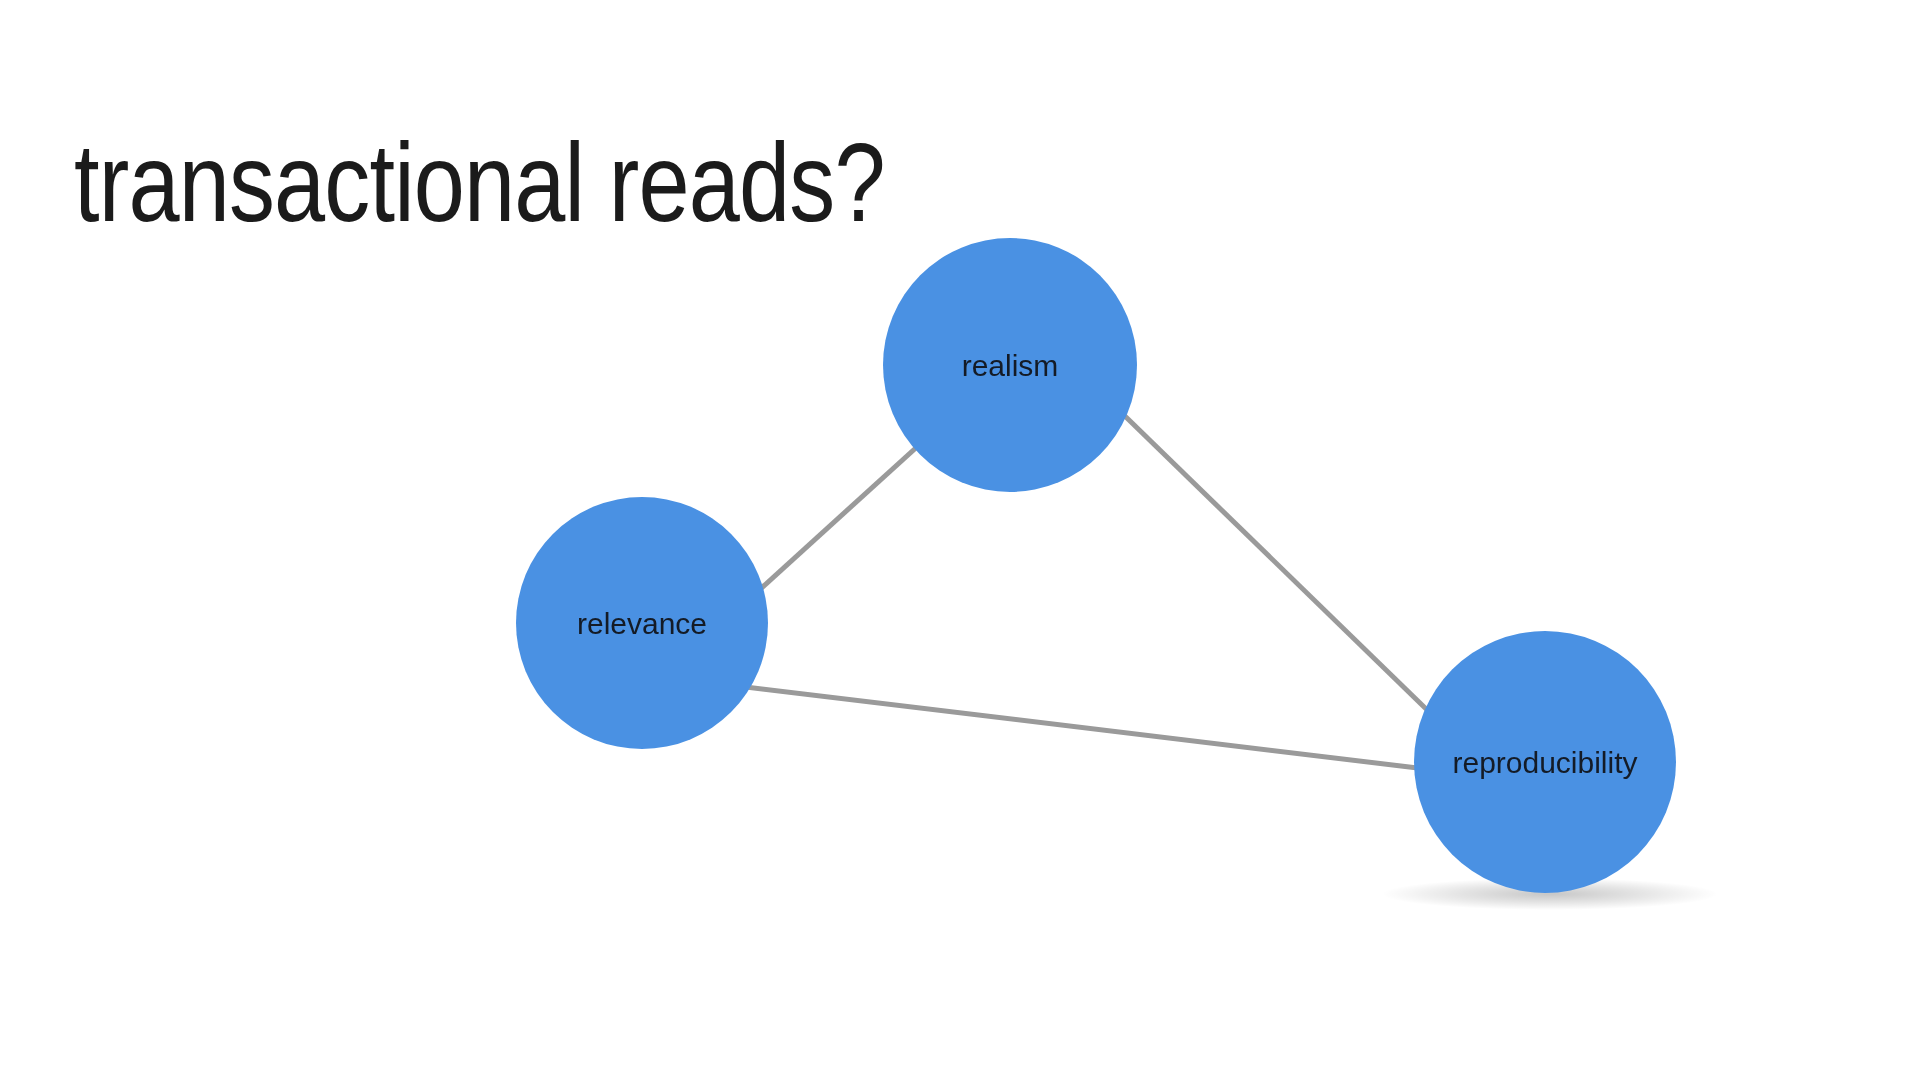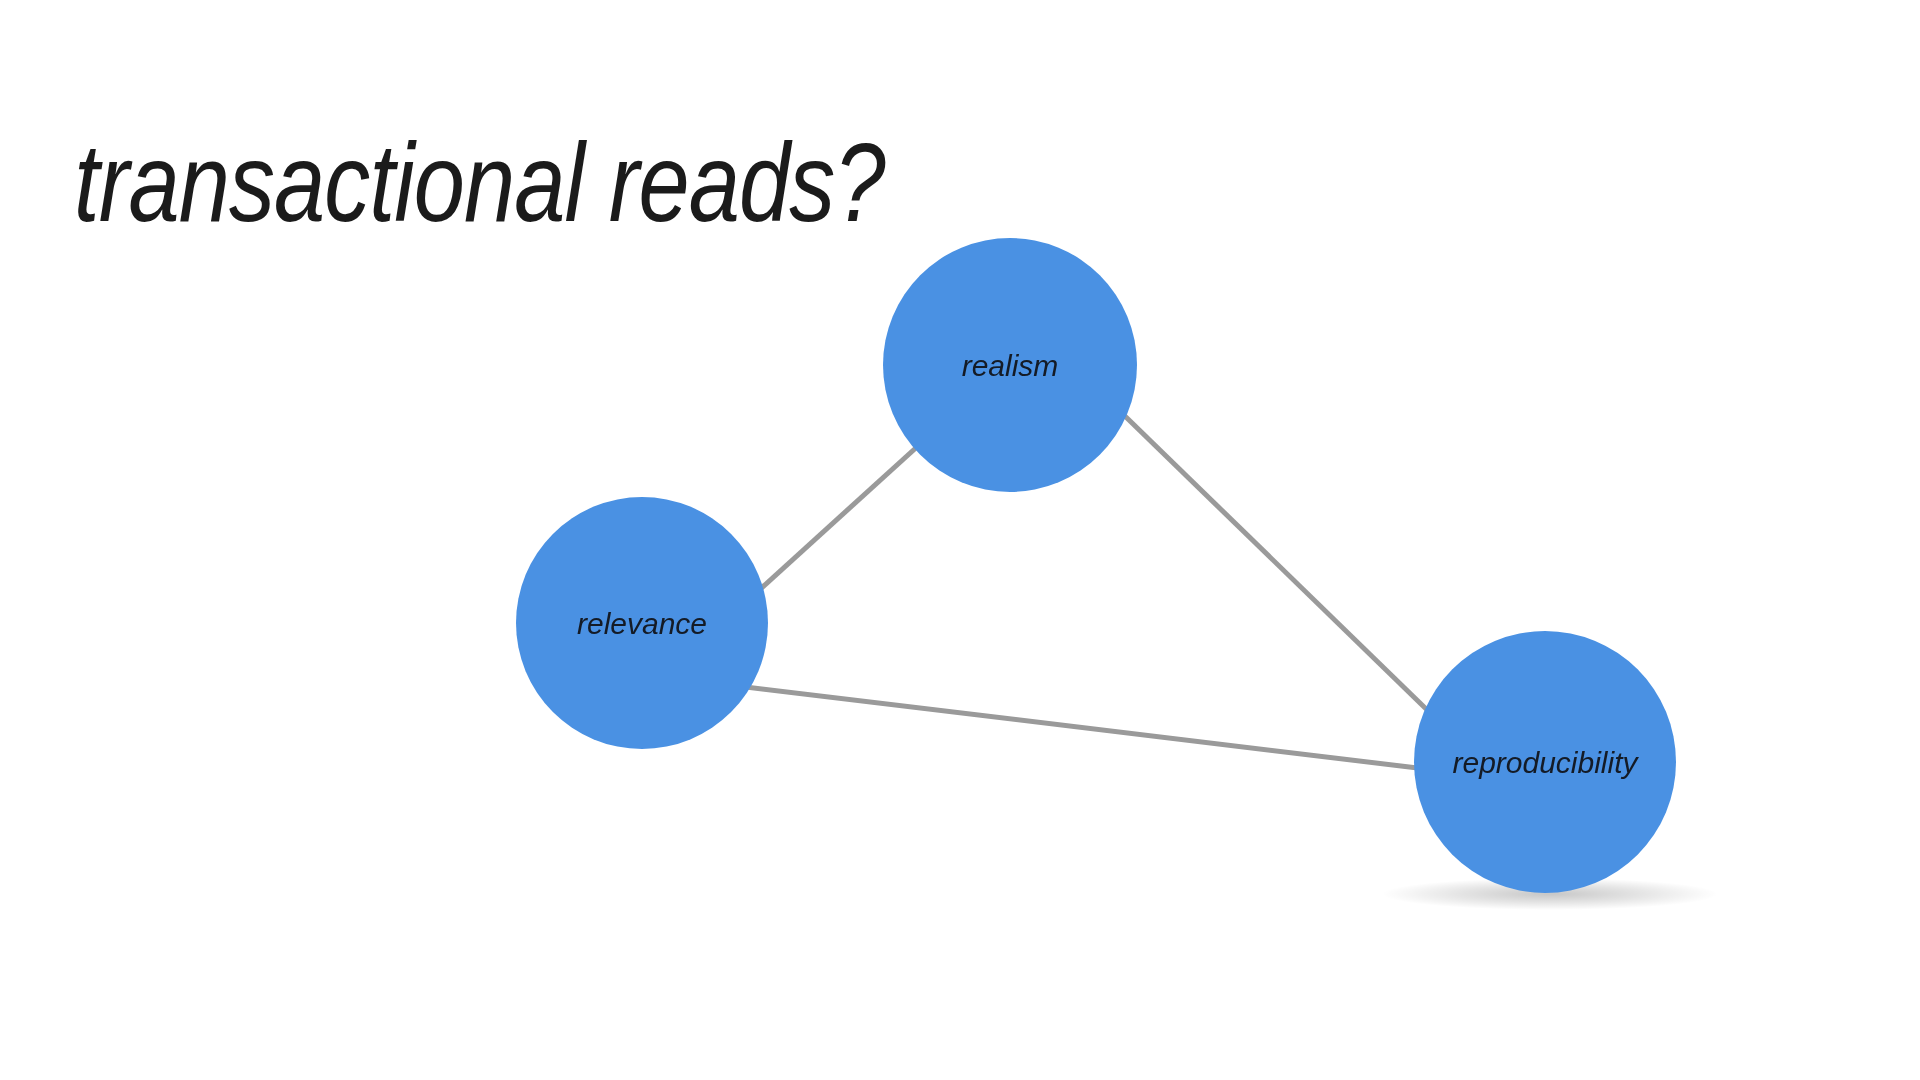--- a/index.html
+++ b/index.html
@@ -40,21 +40,21 @@
   .node-label {
     font-family: "Liberation Sans", sans-serif;
     font-size: 30px;
     text-anchor: middle;
     dominant-baseline: central;
   }
 </style>
 </head>
 <body>
 
-<div class="slide" style="background: rgb(255, 255, 255); font-style: italic;">
+<div class="slide" style="background: rgb(255, 255, 255);">
 
   <h1 class="slide-title" style="color: rgb(27, 27, 27);">transactional reads?</h1>
 
   <svg class="diagram-canvas" viewBox="0 0 1920 1080" xmlns="http://www.w3.org/2000/svg">
 
     <defs>
       <radialGradient id="nodeShadowGrad" cx="50%" cy="50%" r="50%">
         <stop offset="0%" stop-color="rgba(0,0,0,0.22)"></stop>
         <stop offset="55%" stop-color="rgba(0,0,0,0.10)"></stop>
         <stop offset="100%" stop-color="rgba(0,0,0,0)"></stop>

